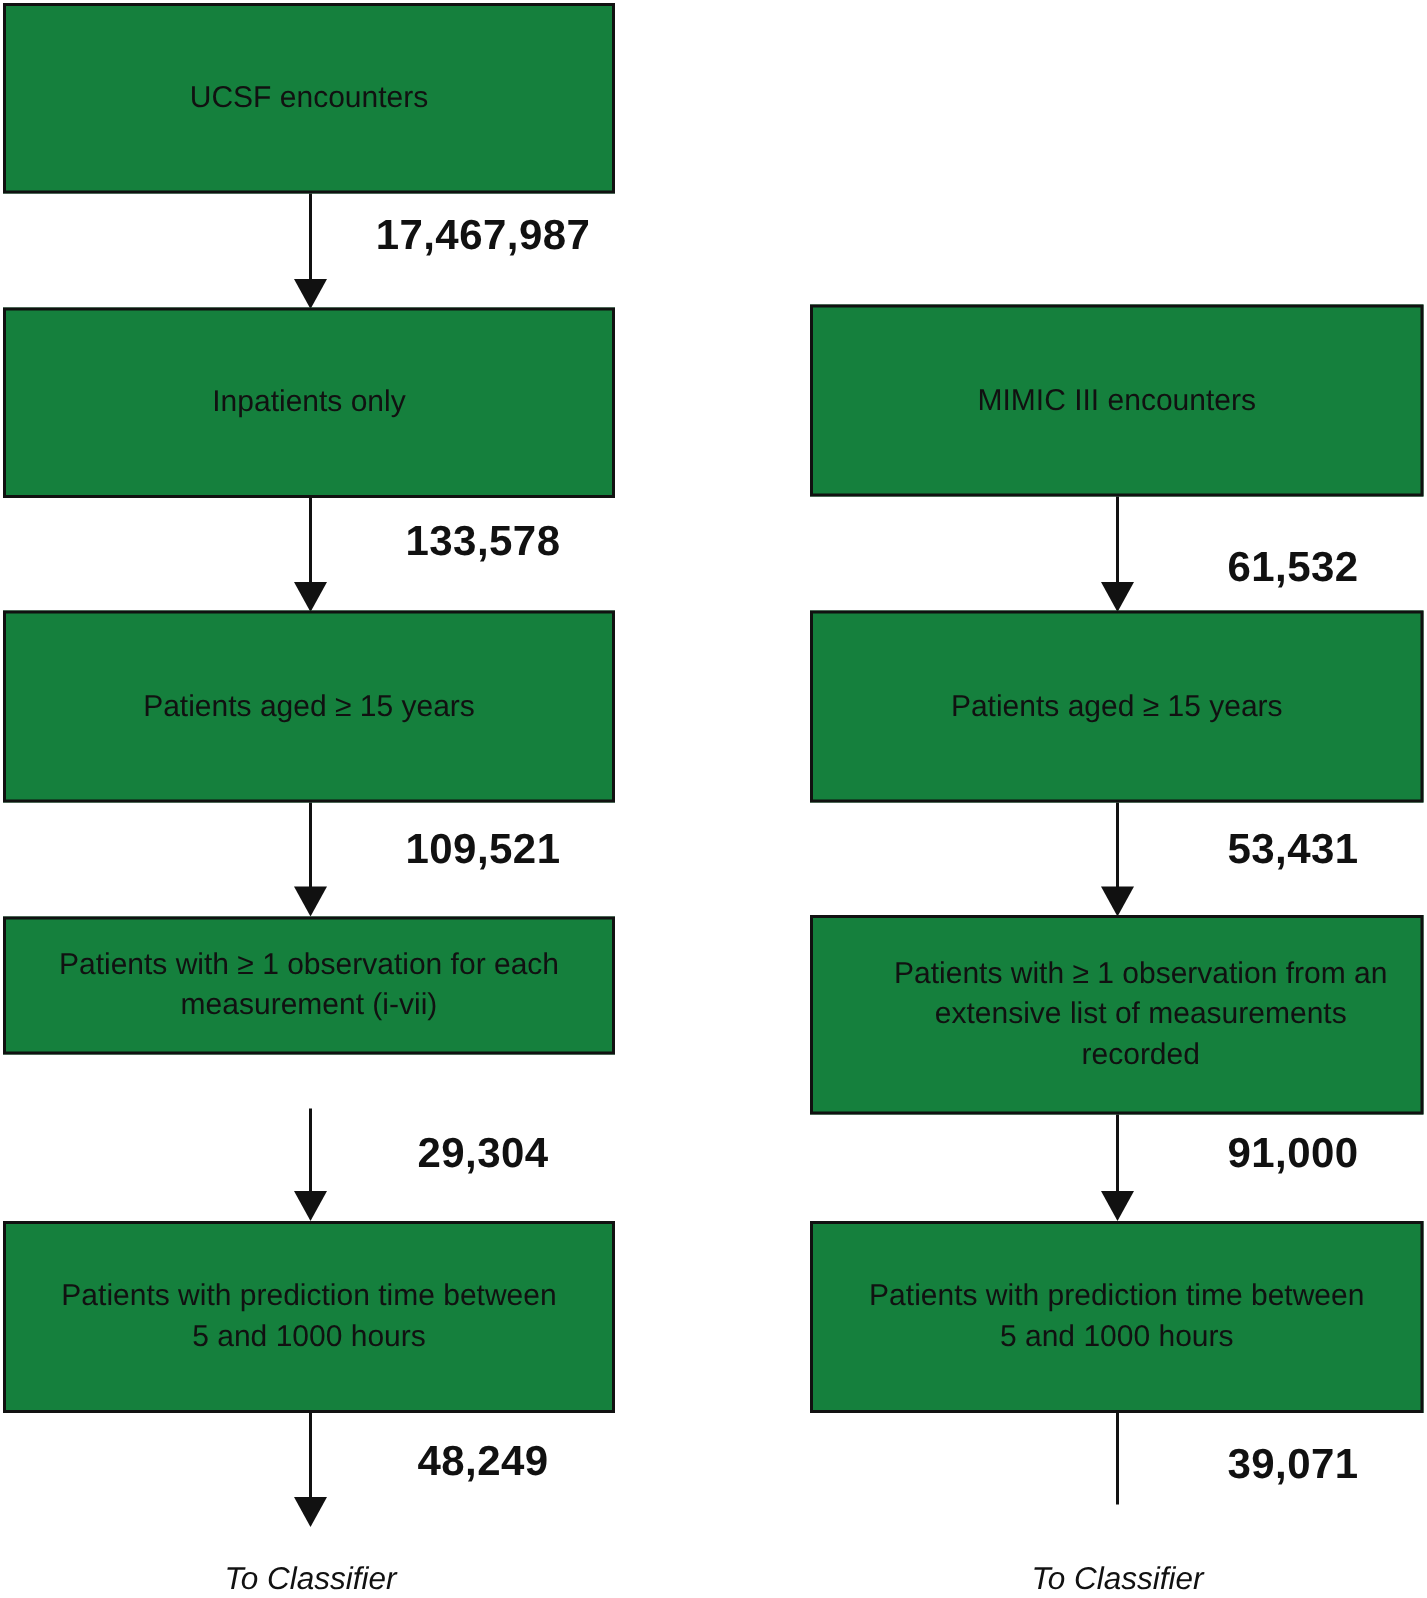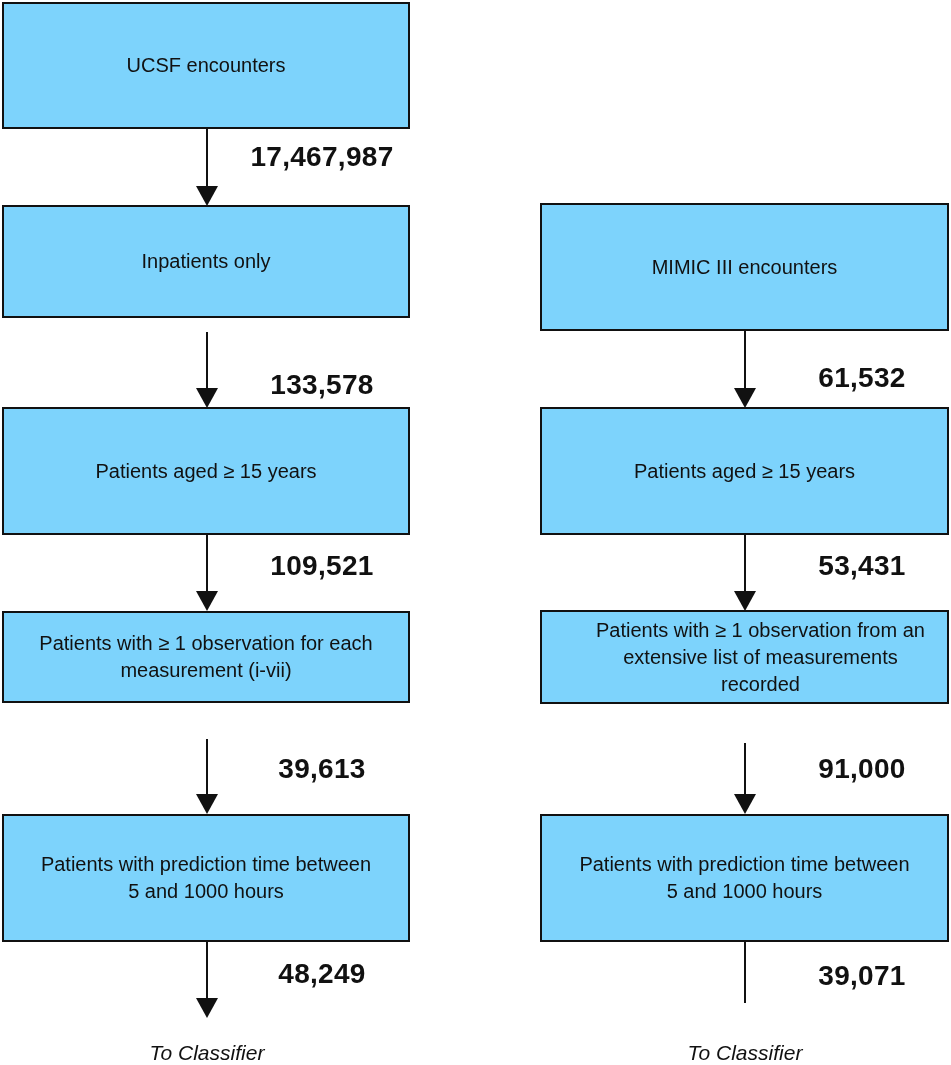--- a/index.html
+++ b/index.html
@@ -13,42 +13,42 @@
     height: 1065px;
     background: #ffffff;
     font-family: "Liberation Sans", sans-serif;
     color: #111111;
     overflow: hidden;
   }
   .box {
     position: absolute;
     box-sizing: border-box;
     border: 2px solid #111111;
-    background: #7dd3fc;
+    background: #15803d;
     display: flex;
     align-items: center;
     justify-content: center;
     text-align: center;
     font-size: 20px;
     line-height: 1.35;
     white-space: pre-line;
     padding: 0 10px;
   }
   .col-left .box  { left: 2px;   width: 408px; }
   .col-right .box { left: 540px; width: 409px; }
 
   .lb1 { top: 2px;   height: 127px; }
-  .lb2 { top: 205px; height: 113px; }
+  .lb2 { top: 205px; height: 127px; }
   .lb3 { top: 407px; height: 128px; }
   .lb4 { top: 611px; height: 92px; }
   .lb5 { top: 814px; height: 128px; }
 
   .rb1 { top: 203px; height: 128px; }
   .rb2 { top: 407px; height: 128px; }
-  .rb3 { top: 610px; height: 94px; padding-left: 42px; }
+  .rb3 { top: 610px; height: 133px; padding-left: 42px; }
   .rb4 { top: 814px; height: 128px; }
 
   .vline {
     position: absolute;
     width: 2px;
     background: #111111;
   }
   .col-left  .vline { left: 206px; }
   .col-right .vline { left: 744px; }
 
@@ -79,21 +79,21 @@
     width: 180px;
     text-align: center;
     font-size: 28px;
     font-weight: bold;
     letter-spacing: 0.3px;
   }
   .col-left  .count { left: 232px; }
   .col-right .count { left: 772px; }
 
   .ln1 { top: 141px; }
-  .ln2 { top: 345px; margin-top: 24px; }
+  .ln2 { top: 345px; }
   .ln3 { top: 550px; }
   .ln4 { top: 753px; }
   .ln5 { top: 958px; }
 
   .rn1 { top: 346px; margin-top: 16px; }
   .rn2 { top: 550px; }
   .rn3 { top: 753px; }
   .rn4 { top: 960px; }
 
   .terminal {
@@ -129,21 +129,21 @@
 
     <div class="vline lc3"></div>
     <div class="arrowhead lh3"></div>
     <div class="count ln3">109,521</div>
 
     <div class="box lb4">Patients with ≥ 1 observation for each
 measurement (i-vii)</div>
 
     <div class="vline lc4"></div>
     <div class="arrowhead lh4"></div>
-    <div class="count ln4">39,613</div>
+    <div class="count ln4">29,304</div>
 
     <div class="box lb5">Patients with prediction time between
 5 and 1000 hours</div>
 
     <div class="vline lc5"></div>
     <div class="arrowhead lh5"></div>
     <div class="count ln5">48,249</div>
 
     <div class="terminal lt">To Classifier</div>
   </div>

